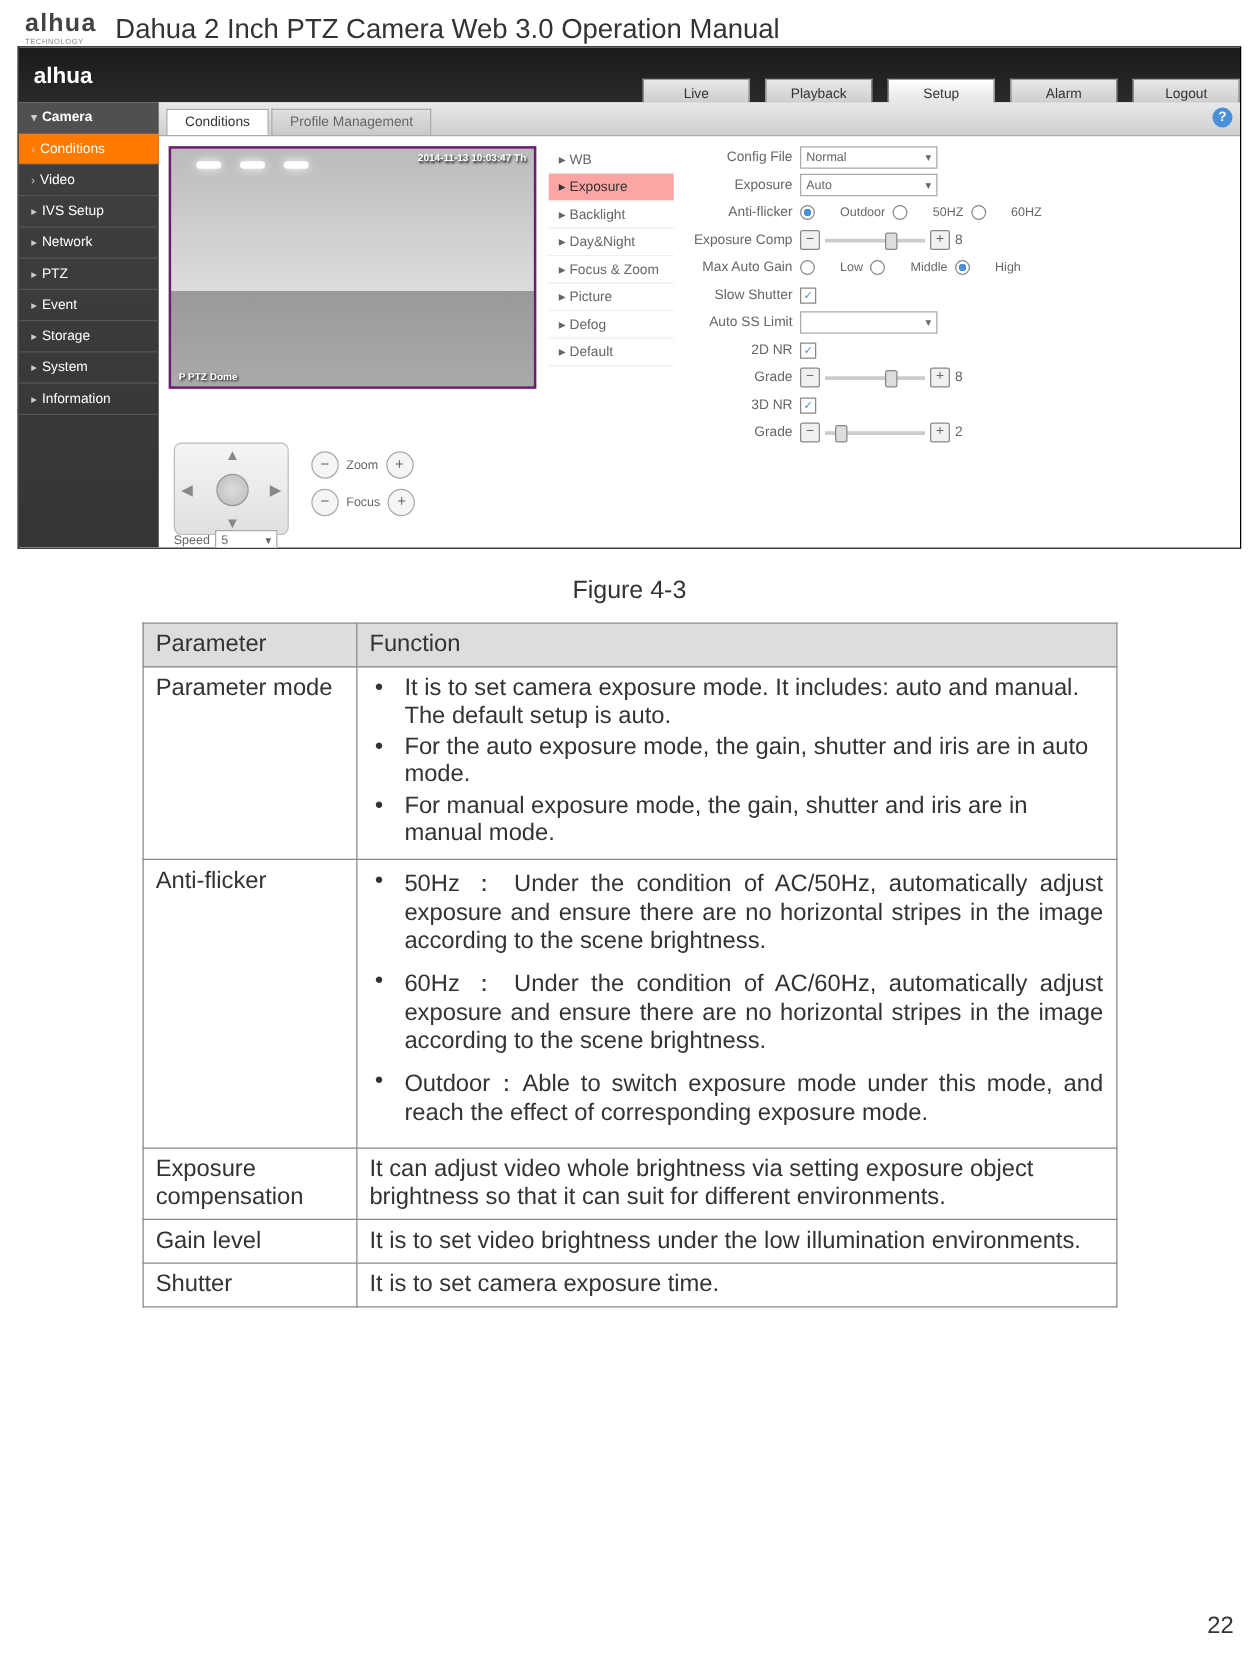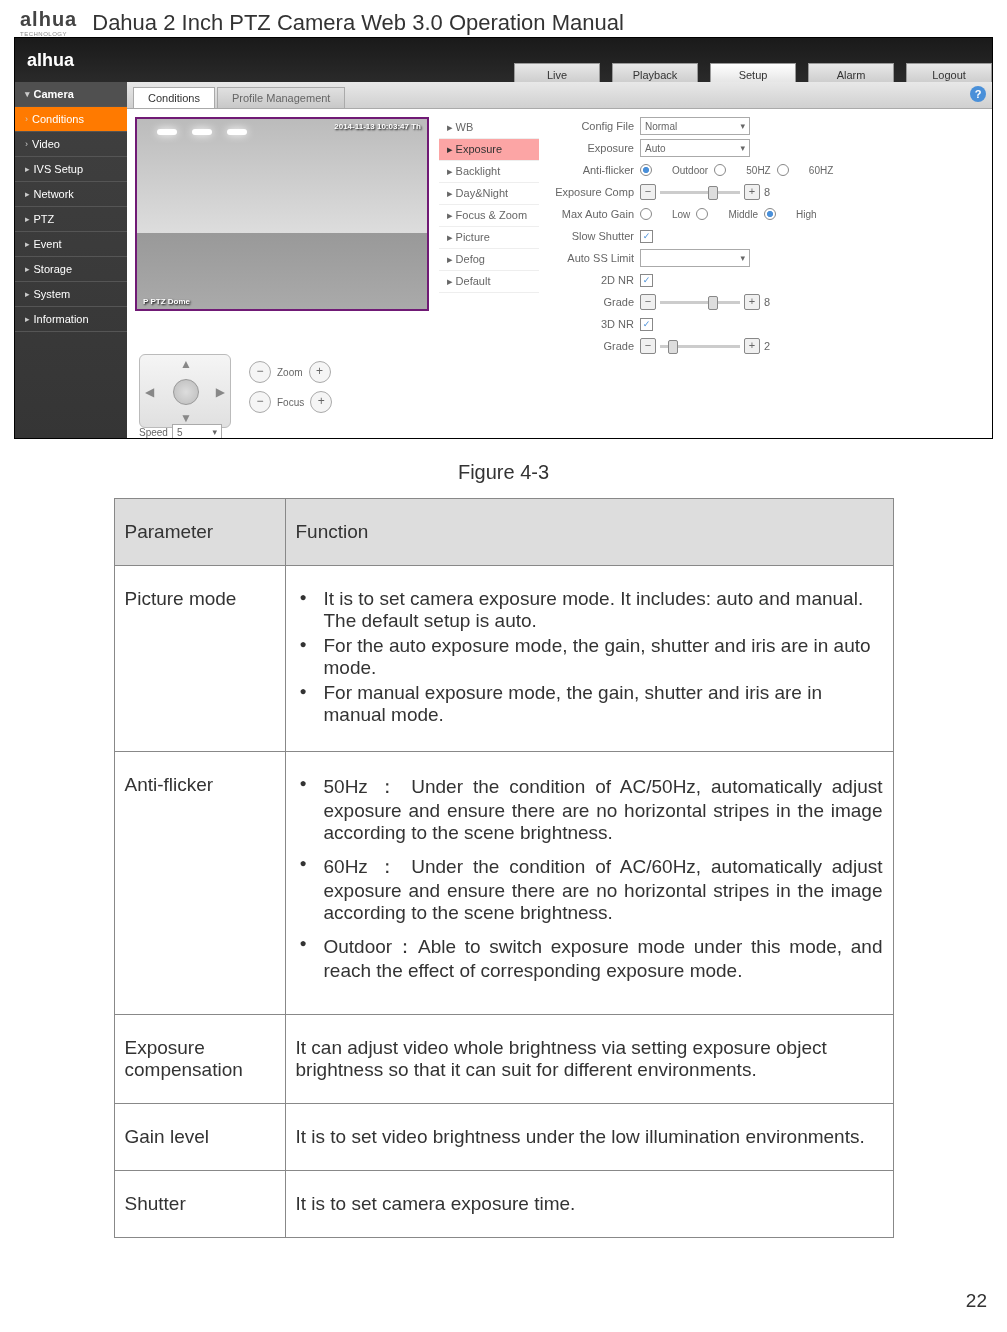--- a/index.html
+++ b/index.html
@@ -55,21 +55,21 @@
 .ptz-pad{width:90px;height:72px;background:linear-gradient(#f5f5f5,#e0e0e0);border:1px solid #bbb;border-radius:6px;position:relative}
 .ptz-arrow{position:absolute;color:#888;font-size:12px}
 .ptz-center{position:absolute;left:50%;top:50%;width:24px;height:24px;margin:-12px 0 0 -12px;background:radial-gradient(#ddd,#bbb);border-radius:50%;border:1px solid #999}
 .ptz-ctrl{display:flex;align-items:center;gap:6px;font-size:10px;color:#666;margin-bottom:8px}
 .ptz-btn{width:20px;height:20px;border:1px solid #aaa;border-radius:50%;background:#f5f5f5;text-align:center;line-height:18px;font-size:12px;color:#666}
 .ptz-speed{position:absolute;left:124px;bottom:-2px;font-size:10px;color:#666;display:flex;align-items:center;gap:4px}
 .ptz-speed .psel{width:40px;height:14px}
 .fig-cap{text-align:center;font-size:20px;margin:22px 0 14px 0}
 .lead{font-size:19px;margin-bottom:6px;padding:0 4px}
 table.ptable{border-collapse:collapse;margin:0 auto;width:780px;font-size:19px}
-table.ptable td,table.ptable th{border:1px solid #888;padding:22px 10px;vertical-align:top;text-align:left}
+table.ptable td,table.ptable th{border:1px solid #888;padding:6px 10px;vertical-align:top;text-align:left}
 table.ptable th{background:#ddd;font-weight:normal}
 table.ptable .pcol{width:150px}
 ul.blist{list-style:none;padding:0;margin:0}
 ul.blist li{position:relative;padding-left:28px;margin-bottom:3px}
 ul.blist li::before{content:"●";position:absolute;left:4px;top:2px;font-size:12px}
 ul.blist.spaced li{margin-bottom:10px;text-align:justify}
 .pnum{position:absolute;bottom:20px;right:20px;font-size:19px}
 .arr{font-size:9px;color:#ccc}
 </style>
 </head>
@@ -299,21 +299,21 @@
 
   <div class="fig-cap">Figure 4-3</div>
 
   <table class="ptable">
     <tbody>
         <tr>
           <th class="pcol">Parameter</th>
           <th>Function</th>
         </tr>
     <tr>
-      <td>Picture mode</td>
+      <td>Parameter mode</td>
       <td>
         <ul class="blist">
           <li>It is to set camera exposure mode. It includes: auto and manual. The default setup is auto.</li>
           <li>For the auto exposure mode, the gain, shutter and iris are in auto mode.</li>
           <li>For manual exposure mode, the gain, shutter and iris are in manual mode.</li>
         </ul>
       </td>
     </tr>
     <tr>
       <td>Anti-flicker</td>

